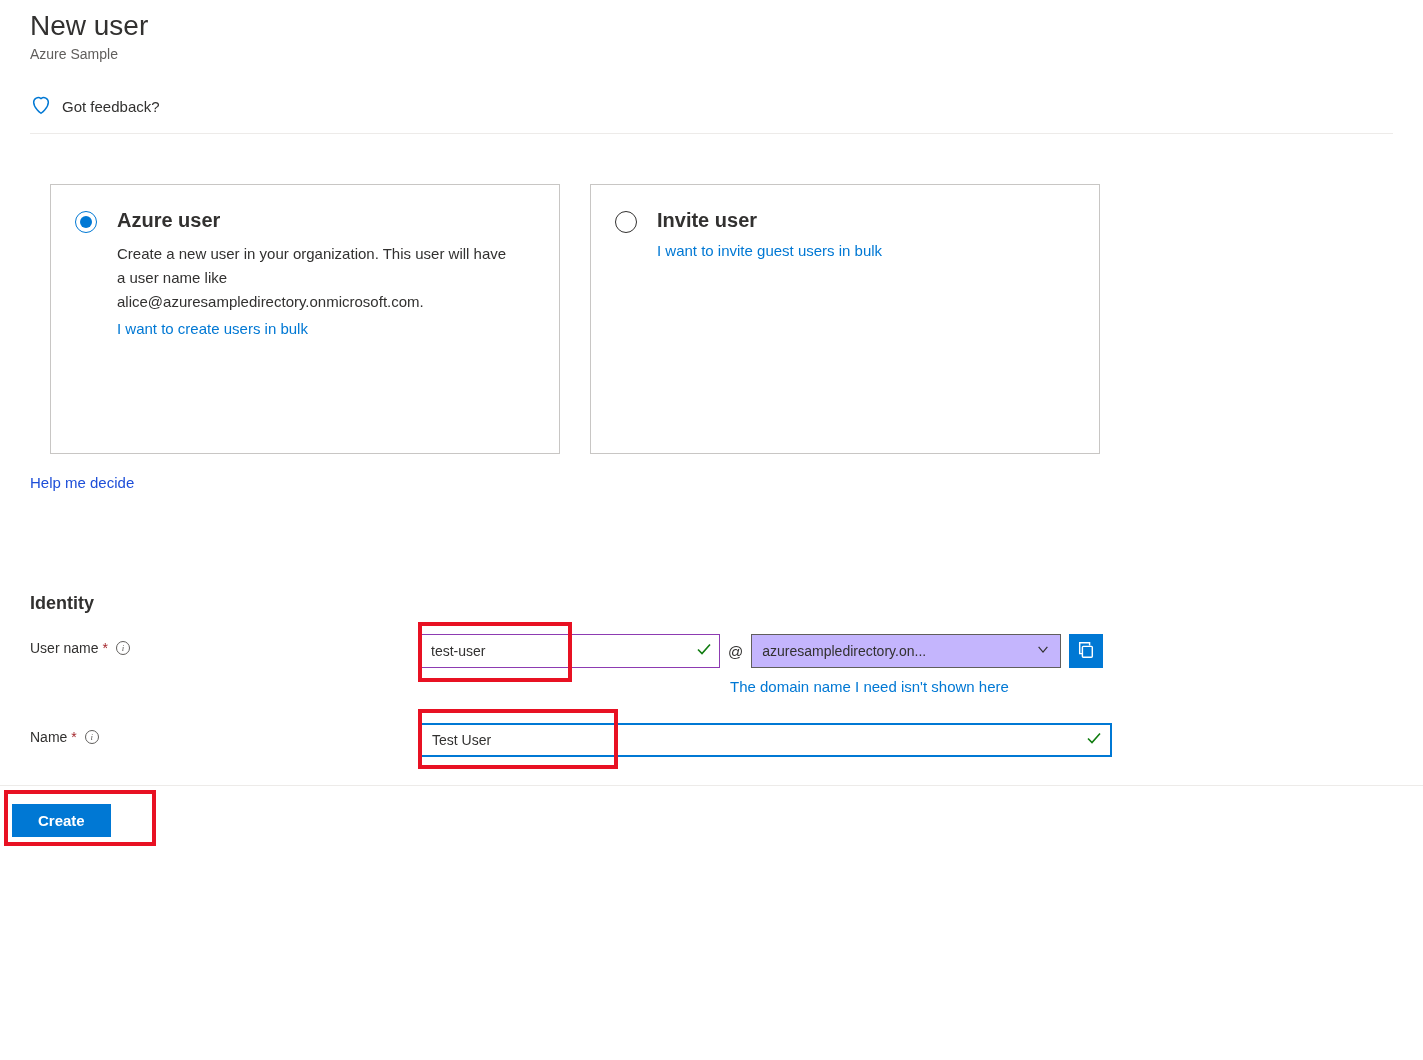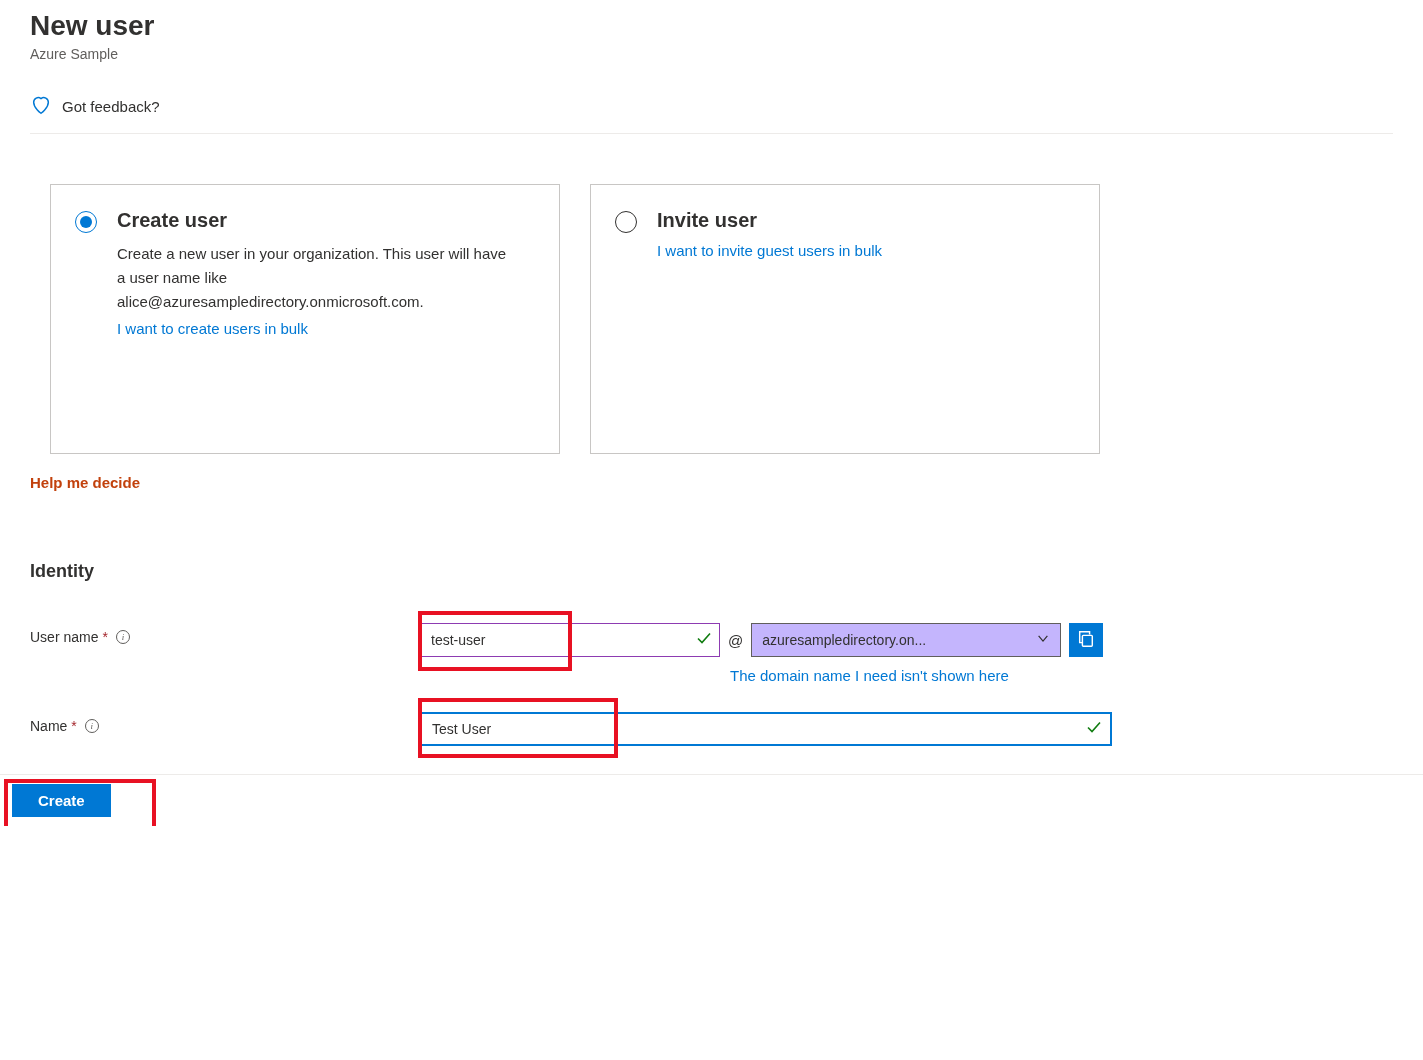--- a/index.html
+++ b/index.html
@@ -6,21 +6,21 @@
   body {
     font-family: "Segoe UI", -apple-system, BlinkMacSystemFont, sans-serif;
     background: #ffffff;
     color: #323130;
     font-size: 14px;
     padding: 0;
   }
   .page { padding: 10px 30px 0 30px; }
   .page-title {
     font-size: 28px;
-    font-weight: 700;
+    font-weight: 400;
     color: #323130;
     margin-bottom: 4px;
   }
   .subtitle { font-size: 14px; color: #605e5c; margin-bottom: 24px; }
   .feedback-bar {
     display: flex;
     align-items: center;
     gap: 10px;
     padding: 8px 0 14px 0;
     border-bottom: 1px solid #edebe9;
@@ -69,26 +69,26 @@
     margin-bottom: 10px;
   }
   .option-desc {
     font-size: 15px;
     line-height: 1.6;
     color: #323130;
     margin-bottom: 6px;
     max-width: 390px;
   }
   .link { color: #0078d4; font-size: 15px; cursor: pointer; }
-  .help-link { color: #c2410c; font-size: 15px; cursor: pointer; margin-bottom: 70px; display: inline-block; font-weight: bold; }
+  .help-link { color: #1d4ed8; font-size: 15px; cursor: pointer; margin-bottom: 102px; display: inline-block; }
   .section-title {
     font-size: 18px;
     font-weight: 600;
     color: #323130;
-    margin-bottom: 41px;
+    margin-bottom: 20px;
   }
   .form-row {
     display: flex;
     align-items: flex-start;
     margin-bottom: 28px;
   }
   .form-label {
     width: 390px;
     font-size: 14px;
     color: #323130;
@@ -181,21 +181,21 @@
   .highlight-red {
     position: absolute;
     border: 4px solid #e81123;
     pointer-events: none;
     z-index: 5;
   }
   .hl-username { left: 388px; width: 154px; height: 60px; top: -12px; }
   .hl-name     { left: 388px; width: 200px; height: 60px; top: -14px; }
   .footer {
     border-top: 1px solid #edebe9;
-    padding: 9px 12px;
+    padding: 18px 12px;
     position: relative;
     margin-top: 10px;
   }
   .create-btn {
     background: #0078d4;
     color: #fff;
     border: none;
     padding: 8px 26px;
     font-size: 15px;
     font-weight: 600;
@@ -224,21 +224,21 @@
           <path d="M12 21s-8-5.5-8-12a5 5 0 0 1 8-4 5 5 0 0 1 8 4c0 6.5-8 12-8 12z"></path>
         </svg>
     </span>
     <span class="feedback-text">Got feedback?</span>
   </div>
 
   <div class="options-row">
     <div class="option-card">
       <div class="radio selected"></div>
       <div class="option-body">
-        <div class="option-title">Create user</div>
+        <div class="option-title">Azure user</div>
         <div class="option-desc">Create a new user in your organization. This user will have a user name like alice@azuresampledirectory.onmicrosoft.com.</div>
         <span class="link">I want to create users in bulk</span>
       </div>
     </div>
 
     <div class="option-card">
       <div class="radio"></div>
       <div class="option-body">
         <div class="option-title">Invite user</div>
         <span class="link">I want to invite guest users in bulk</span>

